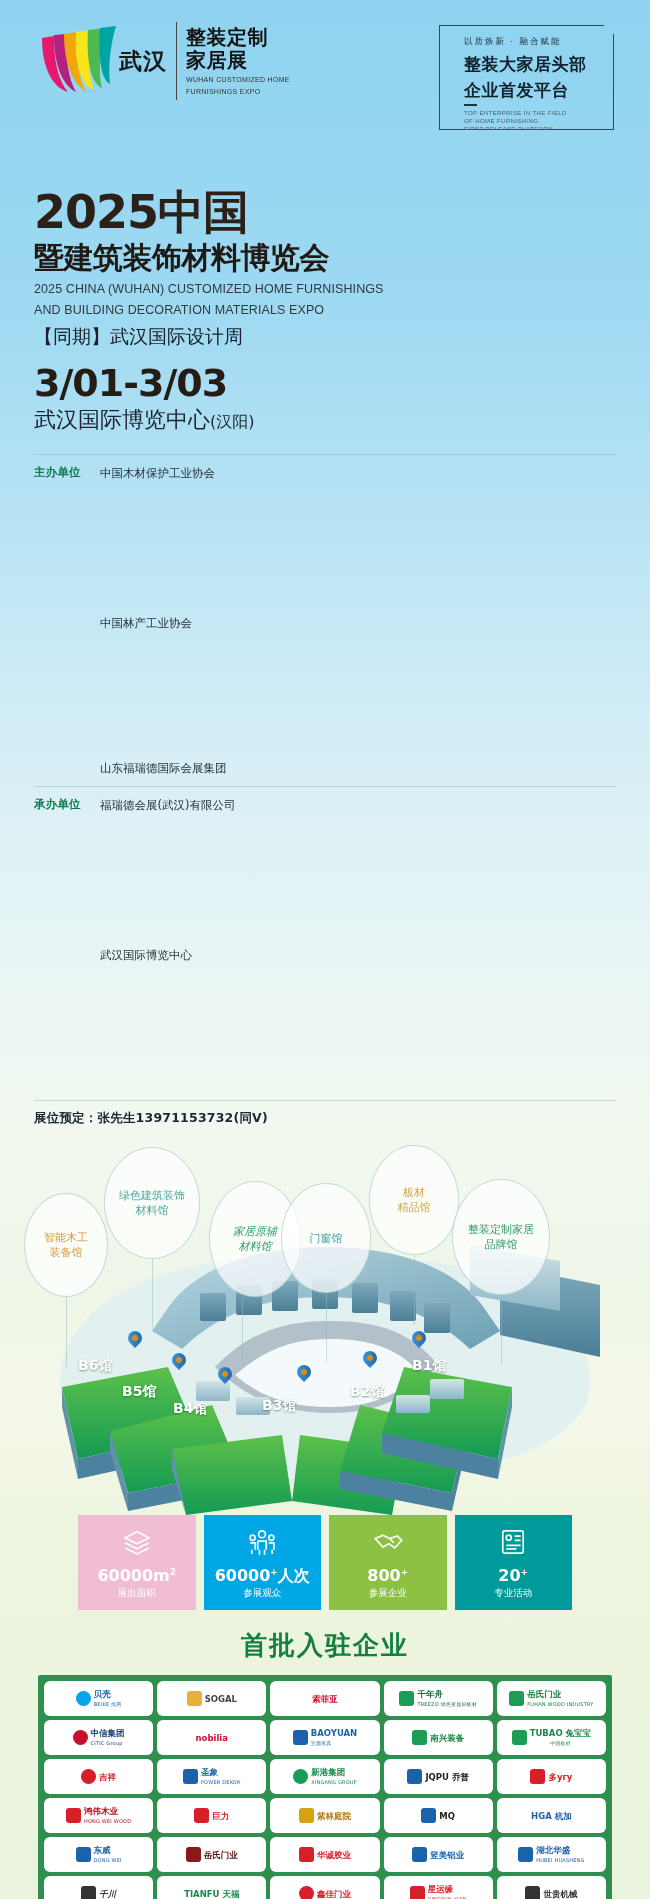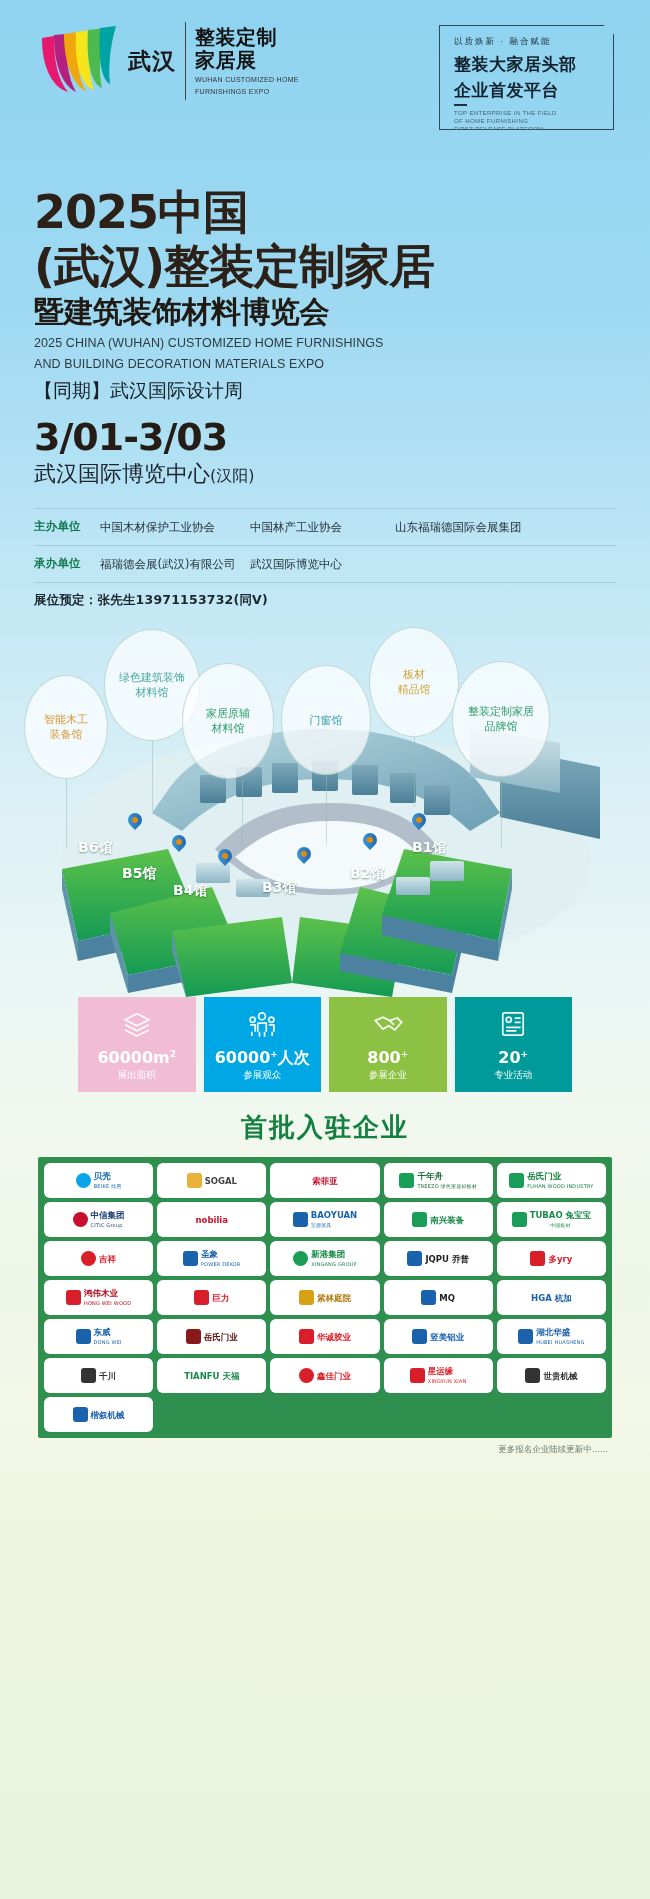--- a/index.html
+++ b/index.html
@@ -13,35 +13,35 @@
   .poster{
     position:relative;width:650px;height:1899px;
     background:
       linear-gradient(180deg,#8fd3f0 0%,#9ed9f2 16%,#bfe6f5 30%,#dbf0f6 42%,#eaf6f4 52%,#f2f8ee 60%,#eef6e8 68%,#f4f8e9 74%,#eef5df 80%,#e9f3dd 100%);
   }
 
   
   .header{position:relative;height:185px;}
   .logo-wrap{position:absolute;left:32px;top:22px;display:flex;align-items:center;}
   .logo-mark{width:84px;height:78px;position:relative;flex:0 0 auto;}
-  .logo-cn{margin-left:12px;}
+  .logo-cn{margin-left:3px;}
   .logo-cn .big{
     font-size:23px;font-weight:bold;color:#1a1a1a;line-height:24px;letter-spacing:1px;
     font-family:"DejaVu Sans",sans-serif;
   }
   .logo-div{width:1px;background:#444;margin:0 9px;align-self:stretch;}
   .logo-right .l1{font-size:20px;font-weight:bold;color:#141414;line-height:23px;letter-spacing:.5px;font-family:"DejaVu Sans",sans-serif;}
   .logo-right .l2{font-size:7px;color:#333;line-height:9px;letter-spacing:.3px;margin-top:3px;}
 
   .badge{
     position:absolute;right:36px;top:25px;width:175px;height:105px;
     border:1px solid #2b4a5e;
     -webkit-clip-path:polygon(0 0,94% 0,100% 9%,100% 100%,0 100%);
     clip-path:polygon(0 0,94% 0,100% 9%,100% 100%,0 100%);
-    padding:10px 0 0 14px;
+    padding:10px 0 0 24px;
   }
   .badge .t1{font-size:8.5px;color:#20323d;letter-spacing:2px;}
   .badge .t2{font-size:17px;font-weight:bold;color:#11222c;line-height:20px;margin-top:6px;letter-spacing:.5px;font-family:"DejaVu Sans",sans-serif;}
   .badge .dash{width:13px;height:2px;background:#20323d;margin:4px 0 3px;}
   .badge .t3{font-size:6px;color:#49636f;line-height:8px;letter-spacing:.4px;}
 
   
   .titles{padding:0 0 0 34px;}
   .t-main{
     font-size:46px;font-weight:bold;color:#2b2118;line-height:54px;
@@ -56,21 +56,21 @@
 
   
   .org{margin:18px 34px 0 34px;}
   .org-row{display:flex;align-items:flex-start;padding:9px 0;border-top:1px solid rgba(120,160,170,.35);}
   .org-row:last-child{border-bottom:1px solid rgba(120,160,170,.35);}
   .org-label{
     flex:0 0 66px;font-size:11.5px;font-weight:bold;color:#0f7a4d;line-height:17px;letter-spacing:.2px;
     font-family:"DejaVu Sans",sans-serif;
   }
   .org-vals{flex:1;}
-  .org-line{display:flex;line-height:18px;}
+  .org-line{display:flex;line-height:18px;flex-direction:column;}
   .org-line + .org-line{margin-top:6px;}
   .org-cell{font-size:11.5px;color:#26323a;font-family:"DejaVu Sans",sans-serif;}
   .org-cell.c1{flex:0 0 150px;}
   .org-cell.c2{flex:0 0 145px;}
   .org-cell.c3{flex:1;}
   .booking{font-size:12.5px;font-weight:bold;color:#1b2730;padding:9px 0 0 0;letter-spacing:.2px;font-family:"DejaVu Sans",sans-serif;}
 
   
   .map{position:relative;height:380px;margin-top:8px;}
   .bubble{
@@ -155,21 +155,20 @@
       <div class="t2">企业首发平台</div>
       <div class="dash"></div>
       <div class="t3">TOP ENTERPRISE IN THE FIELD</div>
       <div class="t3">OF HOME FURNISHING</div>
       <div class="t3">FIRST RELEASE PLATFORM</div>
     </div>
   </div>
 
   <div class="titles">
     <div class="t-main">2025中国</div>
-    <div class="t-main ln2">(武汉)整装定制家居</div>
     <div class="t-sub">暨建筑装饰材料博览会</div>
     <div class="t-en">2025 CHINA (WUHAN) CUSTOMIZED HOME FURNISHINGS</div>
     <div class="t-en">AND BUILDING DECORATION MATERIALS EXPO</div>
     <div class="t-week">【同期】武汉国际设计周</div>
     <div class="t-date">3/01-3/03</div>
     <div class="t-venue"><span>武汉国际博览中心</span><small>(汉阳)</small></div>
   </div>
 
   <div class="org" id="orgTable">
       <div class="org-row">
@@ -270,21 +269,21 @@
 
     <div id="pavWrap">
         <div class="bubble" style="left: 24px; top: 58px; width: 84px; height: 104px; color: rgb(217, 154, 60);">
           <span>智能木工<br>装备馆</span>
         </div>
         <div class="stem" style="left: 66px; top: 162px; height: 70px;"></div>
         <div class="bubble" style="left: 104px; top: 12px; width: 96px; height: 112px; color: rgb(74, 168, 160);">
           <span>绿色建筑装饰<br>材料馆</span>
         </div>
         <div class="stem" style="left: 152px; top: 124px; height: 70px;"></div>
-        <div class="bubble" style="left: 182px; top: 46px; width: 92px; height: 116px; color: rgb(47, 156, 106);">
+        <div class="bubble" style="left: 209px; top: 46px; width: 92px; height: 116px; color: rgb(47, 156, 106); font-style: italic;">
           <span>家居原辅<br>材料馆</span>
         </div>
         <div class="stem" style="left: 242px; top: 162px; height: 70px;"></div>
         <div class="bubble" style="left: 281px; top: 48px; width: 90px; height: 110px; color: rgb(63, 159, 174);">
           <span>门窗馆</span>
         </div>
         <div class="stem" style="left: 326px; top: 158px; height: 70px;"></div>
         <div class="bubble" style="left: 369px; top: 10px; width: 90px; height: 110px; color: rgb(210, 166, 58);">
           <span>板材<br>精品馆</span>
         </div>
@@ -511,21 +510,21 @@
         </div>
         <div class="cell">
           <div class="lg">
             <span class="sq" style="background: rgb(26, 98, 171);"></span>
             <div class="txt" style="color: rgb(26, 98, 171);"><span>湖北华盛</span><span class="sm">HUBEI HUASHENG</span></div>
           </div>
         </div>
         <div class="cell">
           <div class="lg">
             <span class="sq" style="background: rgb(51, 51, 51);"></span>
-            <div class="txt" style="color: rgb(51, 51, 51);"><span>千川</span></div>
+            <div class="txt" style="color: rgb(51, 51, 51); font-style: italic;"><span>千川</span></div>
           </div>
         </div>
         <div class="cell">
           <div class="lg">
             <div class="txt" style="color: rgb(26, 138, 74);"><span>TIANFU 天福</span></div>
           </div>
         </div>
         <div class="cell">
           <div class="lg">
             <span class="cc" style="background: rgb(216, 30, 40);"></span>

